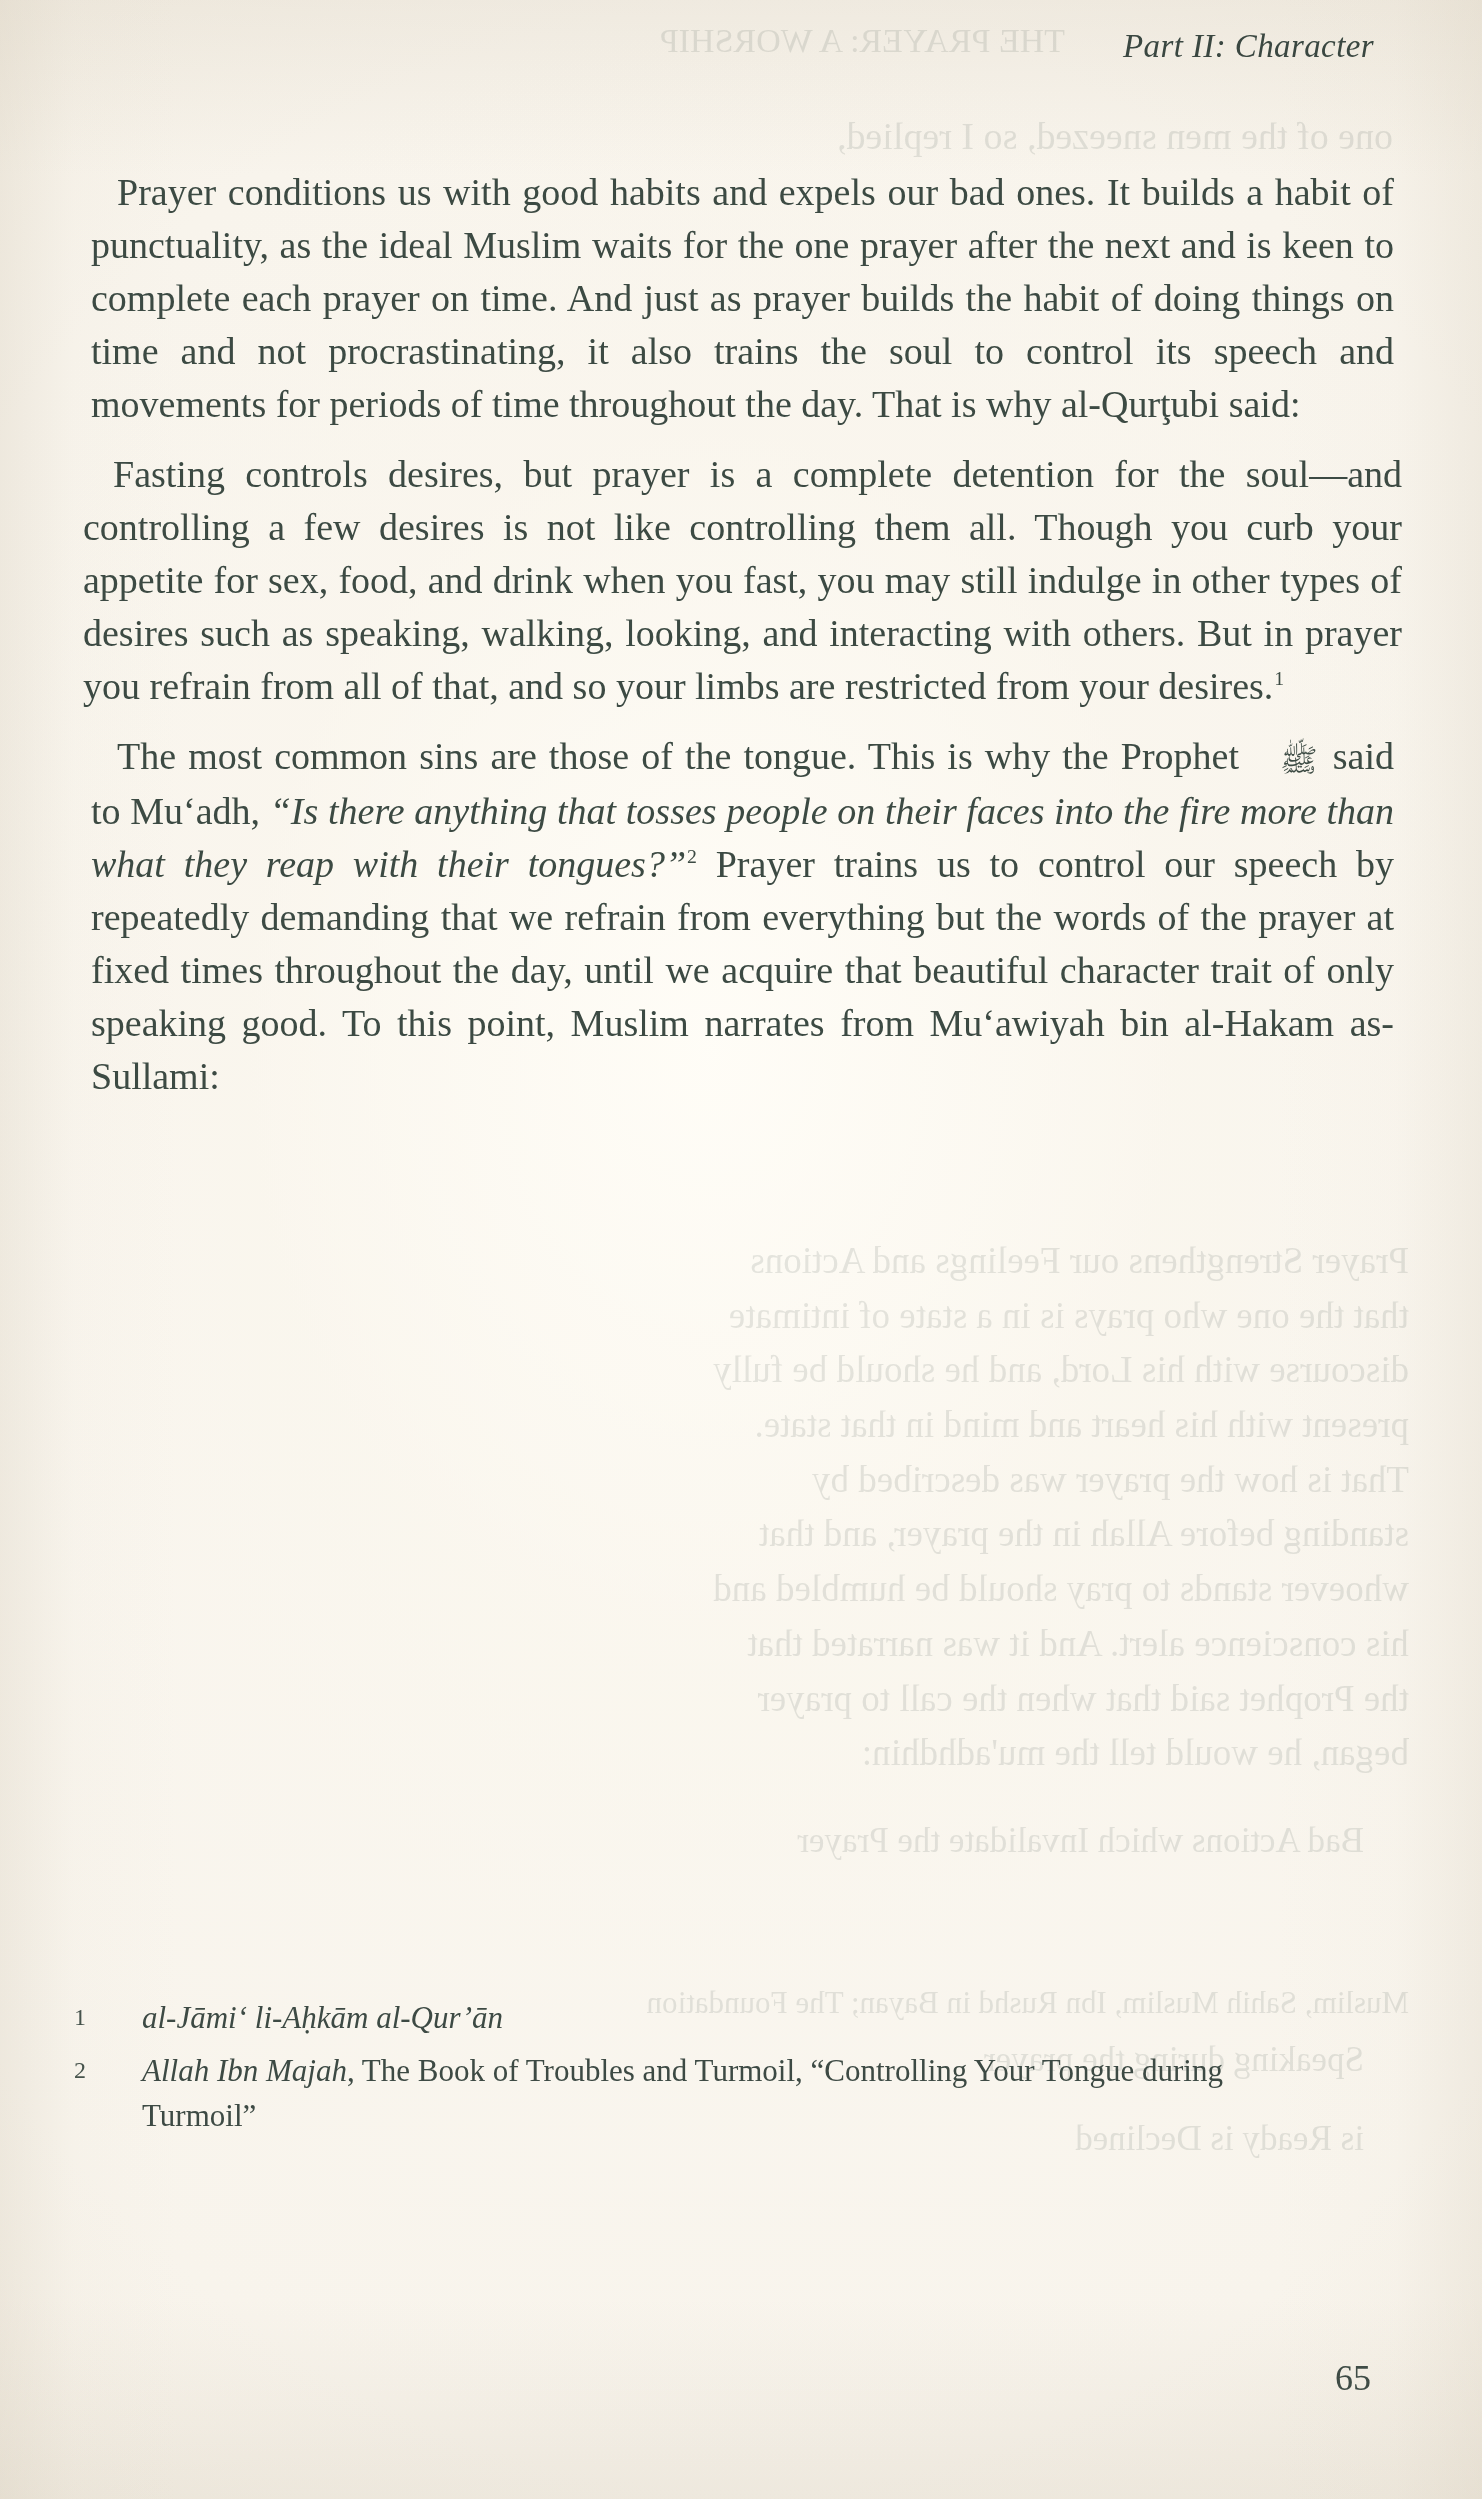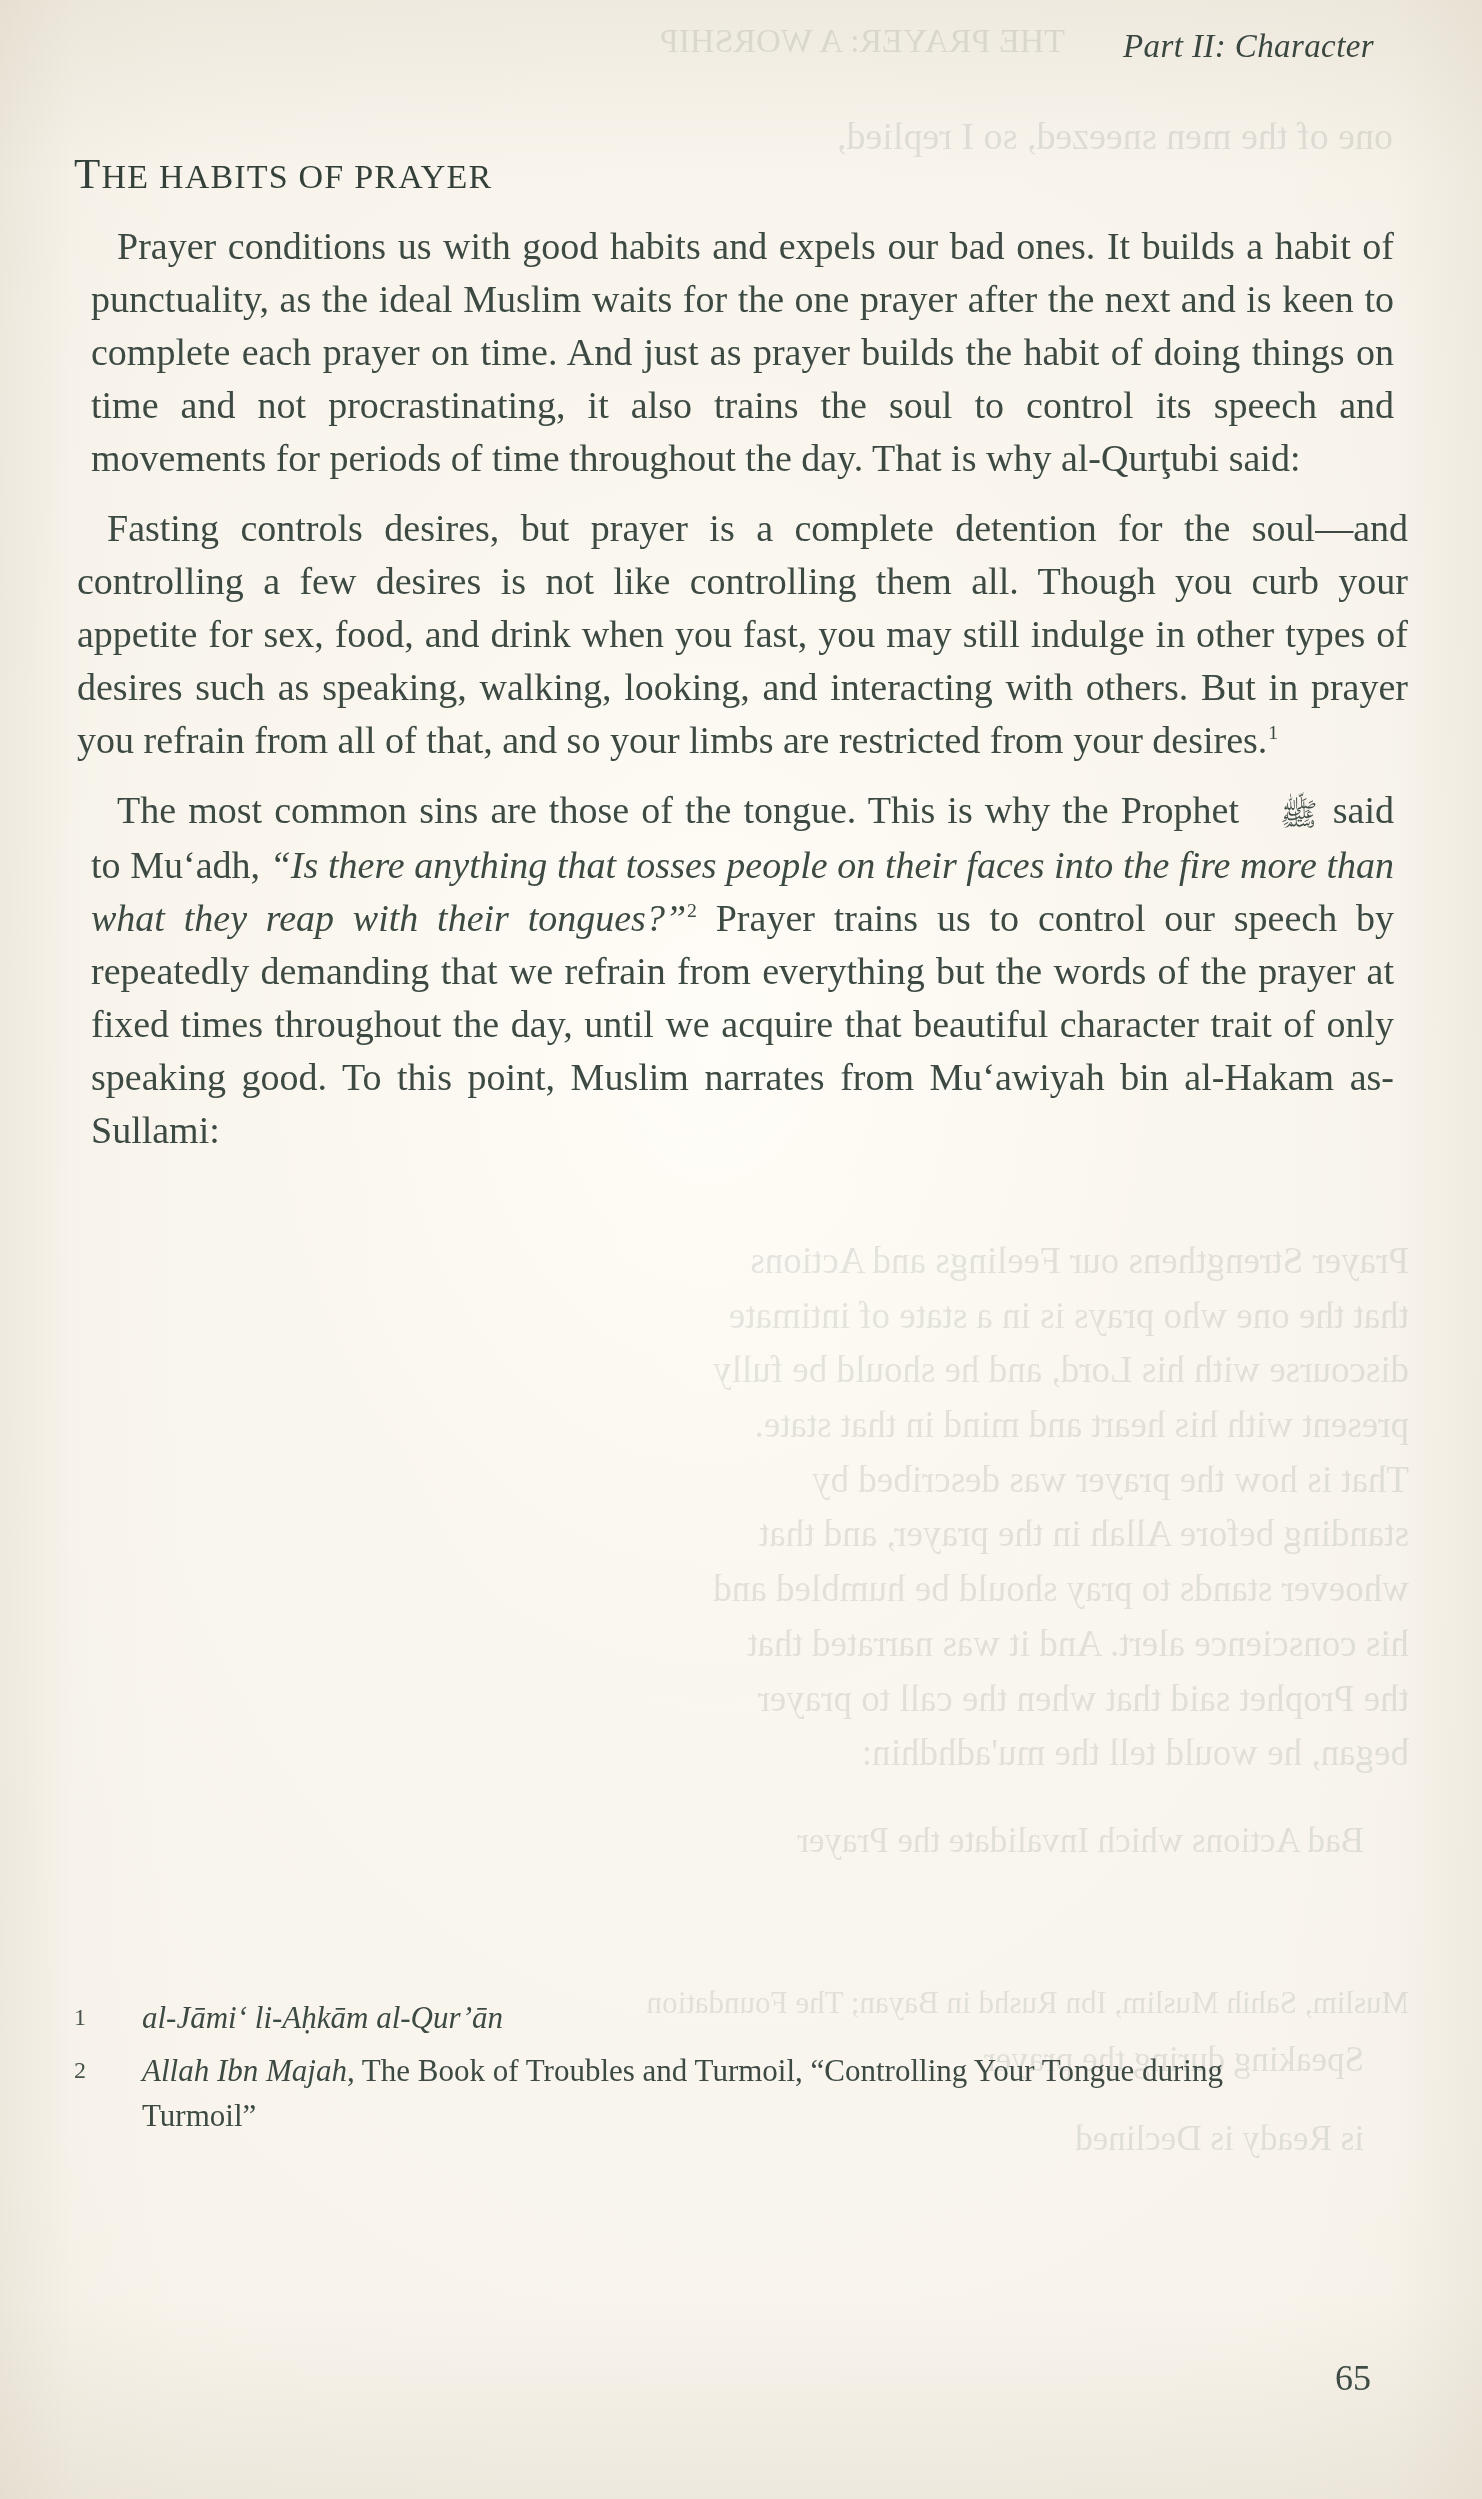--- a/index.html
+++ b/index.html
@@ -90,21 +90,21 @@
     line-height: 53px;
     text-align: justify;
     text-justify: inter-word;
     color: #3c4a43;
     hyphens: none;
   }
   p.body.first { text-indent: 26px; }
   p.body.indent { text-indent: 26px; }
 
   p.quote-inset {
-    margin: 3px;
+    margin: 9px;
     font-size: 38px;
     line-height: 53px;
     text-align: justify;
     color: #3c4a43;
     text-indent: 30px;
   }
 
   .ital { font-style: italic; }
 
   sup.fn {
@@ -191,21 +191,20 @@
     <div class="ghost" style="left: 119px; top: 2040px; font-size: 35px; font-weight: normal;">Speaking during the prayer</div>
     <div class="ghost" style="left: 119px; top: 2119px; font-size: 35px; font-weight: normal;">is Ready is Declined</div>
   </div>
 
 <div class="page">
 
   <div class="running-head">Part II: Character</div>
 
   <div class="content">
 
-    <h2 class="section-title"><span class="cap">T</span><span>HE HABITS OF PRAYER</span></h2>
 
     <p class="body first">Prayer conditions us with good habits and expels our bad ones. It builds a habit of punctuality, as the ideal Muslim waits for the one prayer after the next and is keen to complete each prayer on time. And just as prayer builds the habit of doing things on time and not procrastinating, it also trains the soul to control its speech and movements for periods of time throughout the day. That is why al-Qurţubi said:</p>
 
     <p class="quote-inset"><span>Fasting controls desires, but prayer is a complete detention for the soul—and controlling a few desires is not like controlling them all. Though you curb your appetite for sex, food, and drink when you fast, you may still indulge in other types of desires such as speaking, walking, looking, and interacting with others. But in prayer you refrain from all of that, and so your limbs are restricted from your desires.</span><sup class="fn">1</sup></p>
 
     <p class="body indent"><span>The most common sins are those of the tongue. This is why the Prophet </span><span class="pbuh">ﷺ</span><span> said to Muʻadh, </span><span class="ital">“Is there anything that tosses people on their faces into the fire more than what they reap with their tongues?”</span><sup class="fn">2</sup><span> Prayer trains us to control our speech by repeatedly demanding that we refrain from everything but the words of the prayer at fixed times throughout the day, until we acquire that beautiful character trait of only speaking good. To this point, Muslim narrates from Muʻawiyah bin al-Hakam as-Sullami:</span></p>
 
 
   </div>
 

